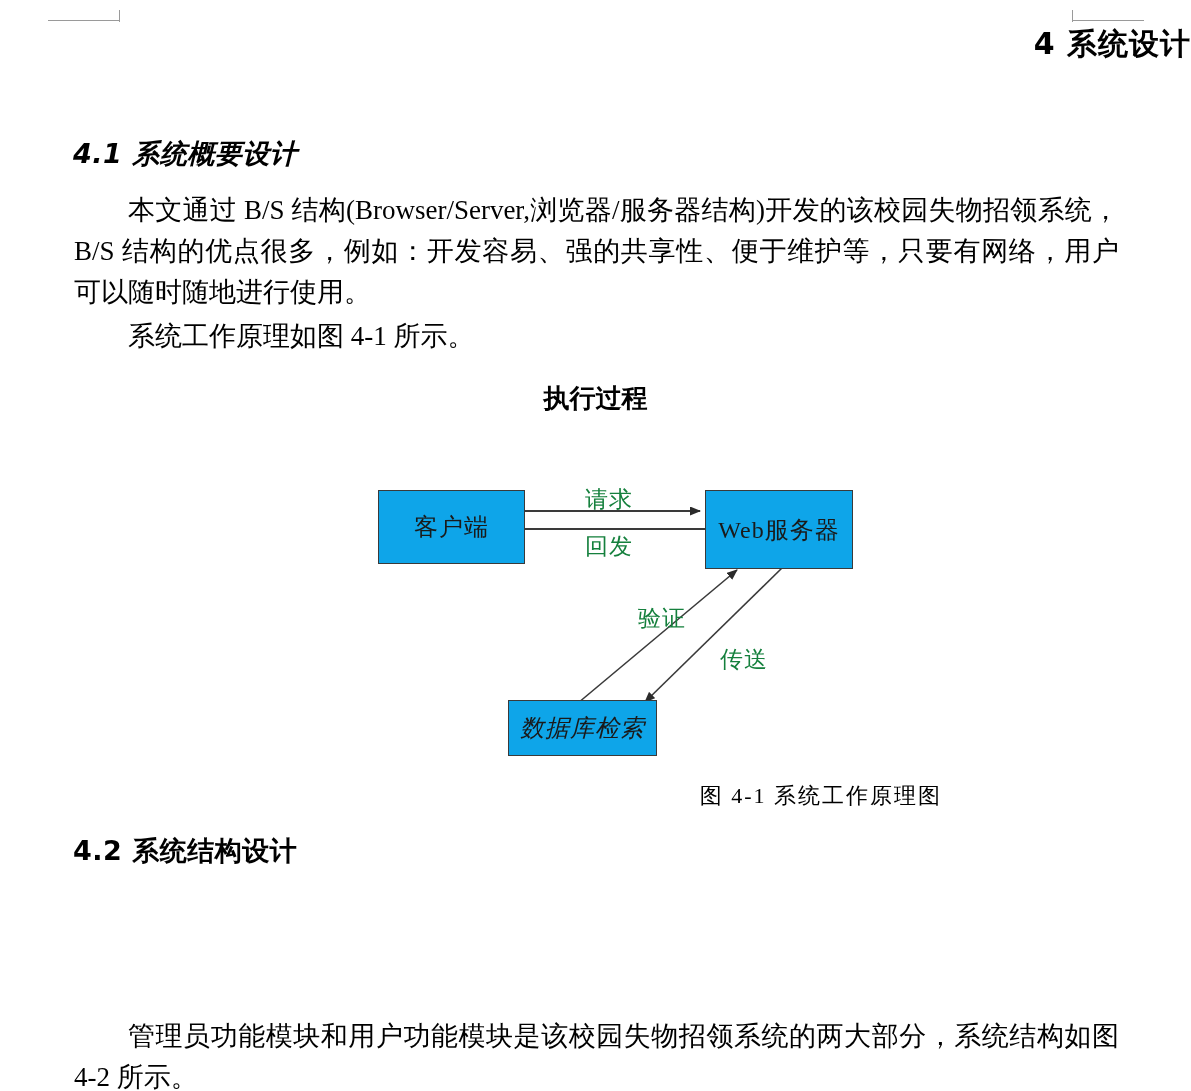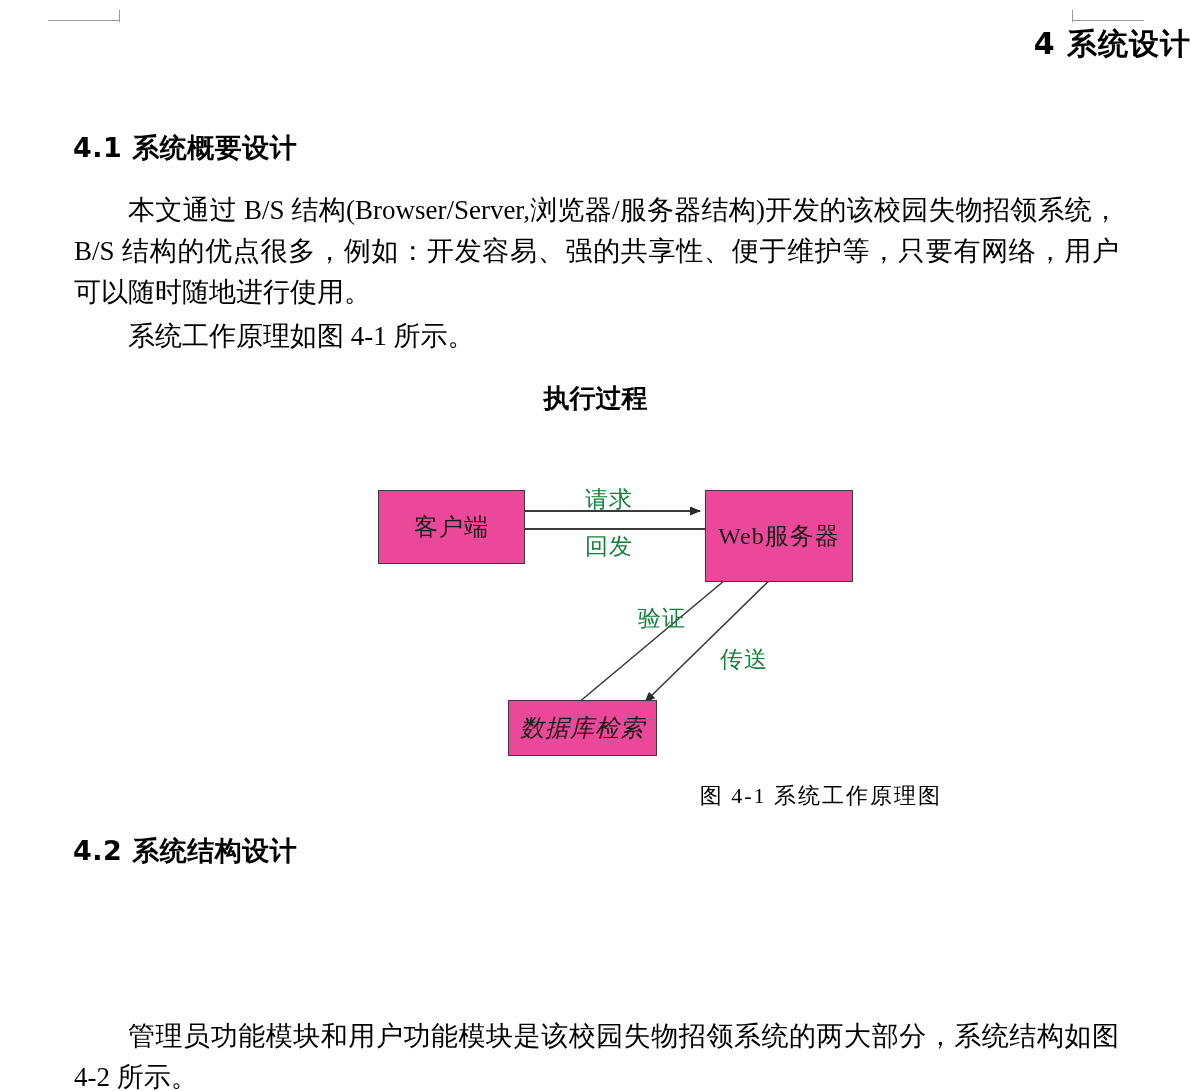--- a/index.html
+++ b/index.html
@@ -58,21 +58,21 @@
   }
   .h2 {
     position: absolute;
     left: 73px;
     font-family: "DejaVu Sans", "Liberation Sans", sans-serif;
     font-weight: bold;
     font-size: 27px;
     letter-spacing: 0.5px;
     white-space: nowrap;
   }
-  #h2-41 { top: 130px; }
+  #h2-41 { top: 136px; font-style: italic; }
   #h2-42 { top: 833px; }
 
   
   .para {
     position: absolute;
     left: 74px;
     width: 1045px;
     font-family: "Liberation Serif", "DejaVu Serif", serif;
     font-size: 27px;
     line-height: 41px;
@@ -100,32 +100,32 @@
     position: absolute;
     left: 0;
     top: 460px;
     width: 1191px;
     height: 320px;
   }
   .node {
     position: absolute;
     box-sizing: border-box;
     border: 1.5px solid #3a3a3a;
-    background: #ec4899;
+    background: #0ea5e9;
     display: flex;
     align-items: center;
     justify-content: center;
     font-family: "Liberation Serif", "DejaVu Serif", serif;
     font-size: 24px;
     color: #1a1a1a;
     letter-spacing: 1px;
     white-space: nowrap;
   }
   #node-client  { left: 378px; top: 30px;  width: 147px; height: 74px; }
-  #node-server  { left: 705px; top: 30px;  width: 148px; height: 92px; }
+  #node-server  { left: 705px; top: 30px;  width: 148px; height: 79px; }
   #node-db      { left: 508px; top: 240px; width: 149px; height: 56px; font-style: italic; }
 
   .edge-label {
     position: absolute;
     font-family: "Liberation Serif", "DejaVu Serif", serif;
     font-size: 23px;
     color: #15803d;
     letter-spacing: 1px;
     white-space: nowrap;
   }

